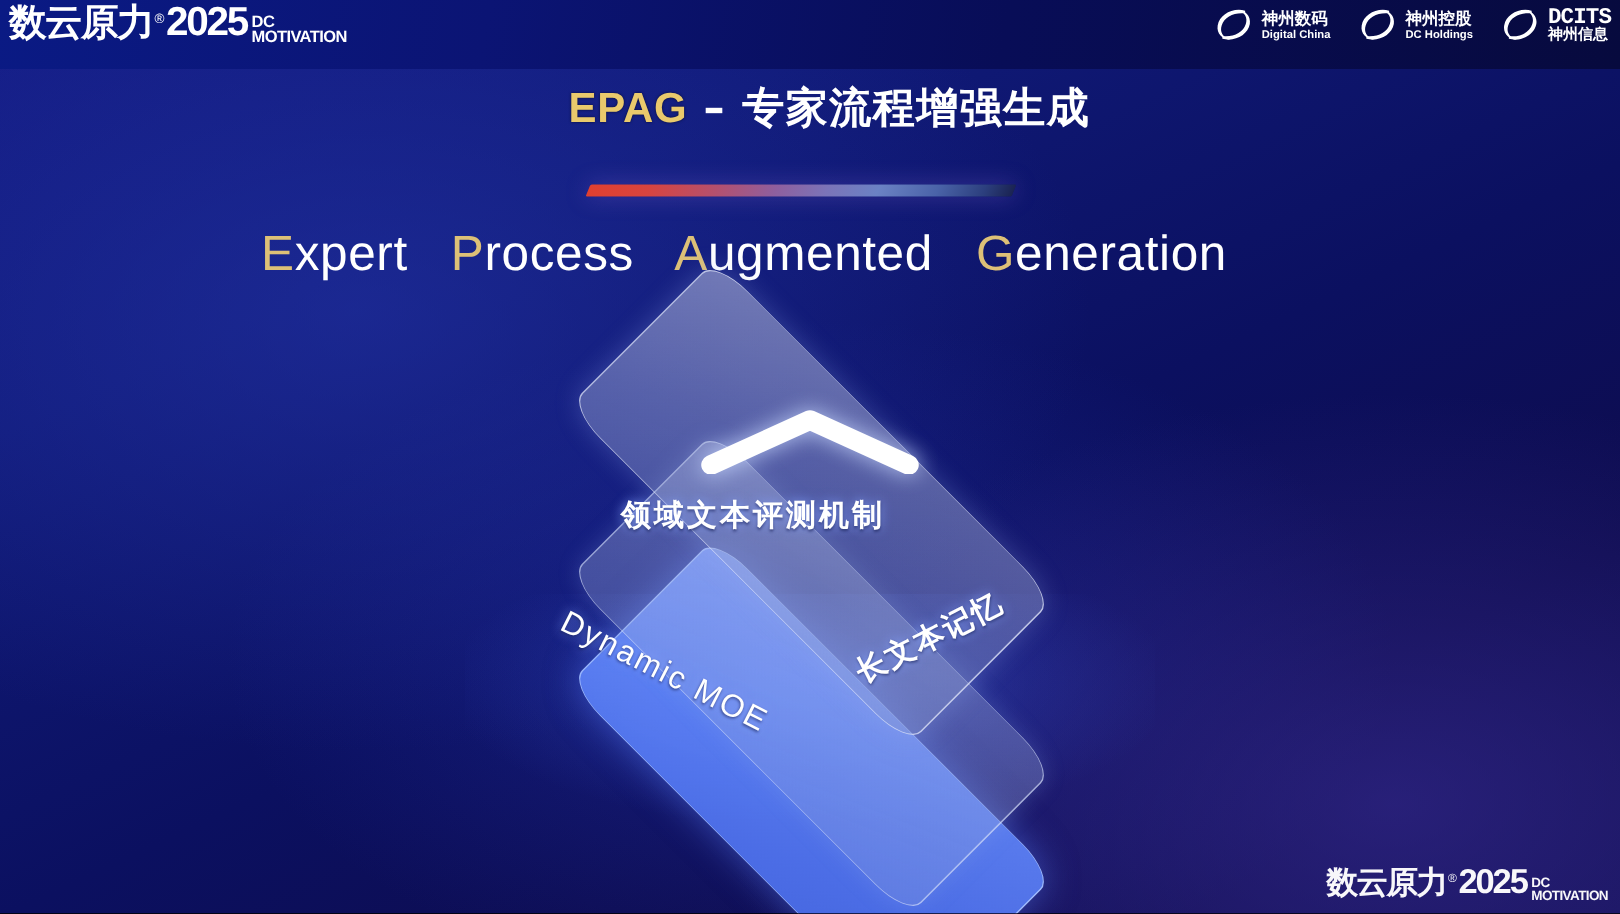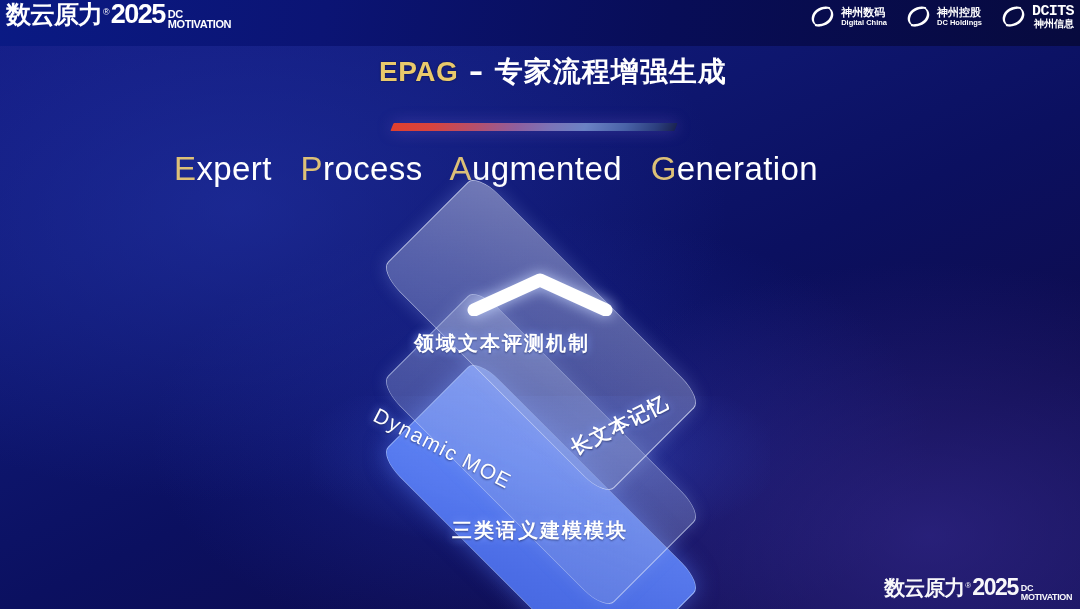--- a/index.html
+++ b/index.html
@@ -89,21 +89,20 @@
     font-size: 11px;
     font-weight: 800;
     font-family: "DejaVu Sans", sans-serif;
     letter-spacing: 0px;
   }
   .partner .pen {
     display:block;
     font-size: 7.5px;
     font-weight: 700;
     letter-spacing: 0px;
-    text-align: right;
   }
   .partner.dcits .pcn {
     font-size: 15px;
     font-family: Liberation Mono, monospace;
     letter-spacing: -0.6px;
   }
   .partner.dcits .pen {
     font-size: 10px;
     font-family: "DejaVu Sans", sans-serif;
     font-weight: 800;
@@ -393,21 +392,20 @@
     <svg id="chevron-up-icon" viewBox="0 0 152 44">
       <path d="M10 38 L76 8 L142 38" fill="none" stroke="#ffffff" stroke-width="13" stroke-linecap="round" stroke-linejoin="round"></path>
     </svg>
 
     <div class="layer-label" id="label-top">领域文本评测机制</div>
 
     <div class="layer-label" id="label-dynamic-moe">Dynamic MOE</div>
 
     <div class="layer-label" id="label-long-text">长文本记忆</div>
 
-    <div class="layer-label" id="label-bottom">三类语义建模模块</div>
   </div>
 
   <div id="watermark-logo">
     <span class="cn">数云原力</span>
     <span class="reg">®</span>
     <span class="year">2025</span>
     <span class="dcm">
       <span class="l1">DC</span>
       <span class="l2">MOTIVATION</span>
     </span>

